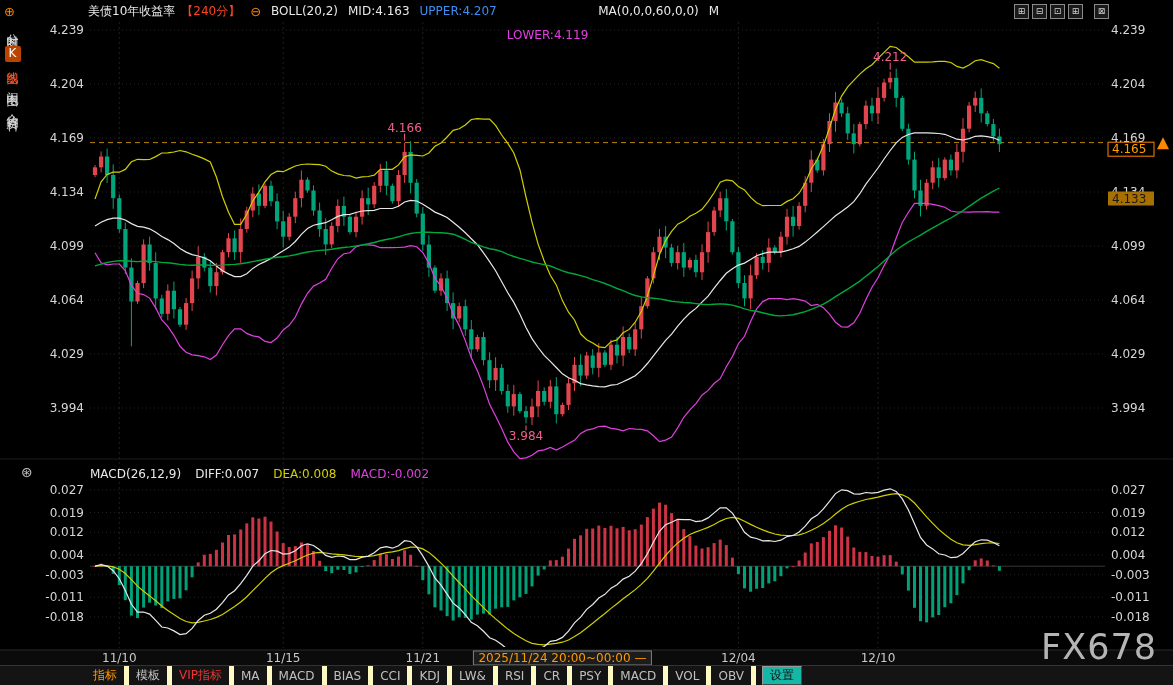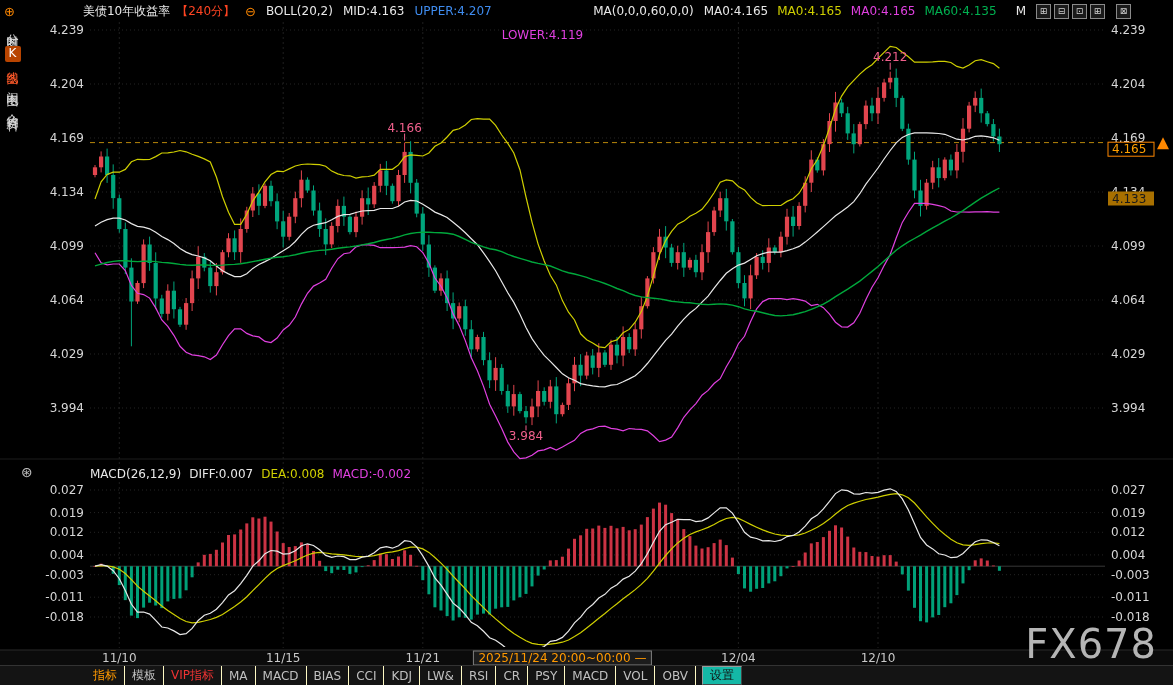--- a/index.html
+++ b/index.html
@@ -23,54 +23,53 @@
   .sidebar{position:absolute;top:24px;left:0;width:24px;bottom:60px;display:flex;
            flex-direction:column;align-items:center;gap:16px;z-index:3;}
   .side-item{writing-mode:vertical-rl;text-orientation:upright;font-size:12px;color:#d8d8d8;
              letter-spacing:2px;cursor:pointer;}
   .side-item.active{color:#ff5a2a;}
   .side-item.active .kbox{background:#b84400;color:#fff;border-radius:2px;padding:0 1px;}
   
   #chart{position:absolute;left:0;top:0;z-index:1;}
   #chart text{font-family:"DejaVu Sans","Liberation Sans",sans-serif;font-size:12px;}
   
-  .macd-legend{position:absolute;top:467px;left:90px;display:flex;gap:8px;z-index:3;}
+  .macd-legend{position:absolute;top:467px;left:90px;display:flex;gap:14px;z-index:3;}
   .lg-w{color:#e8e8e8;} .lg-y{color:#cfcf00;} .lg-m{color:#e040e0;}
   .macd-gear{position:absolute;top:464px;left:21px;color:#c0c0c0;font-size:14px;z-index:3;cursor:pointer;}
   
   .period-chip{position:absolute;left:28px;top:651px;color:#ff8800;font-weight:bold;z-index:3;cursor:pointer;margin-top:12px;}
   .period-chip .up{font-size:10px;}
   
   .footer{position:absolute;left:0;right:0;bottom:0;height:19px;background:#141414;
           border-top:1px solid #333;display:flex;align-items:stretch;padding-left:86px;z-index:3;}
-  .ftab{padding:1px 7px;color:#c0c0c0;border-right:1px solid #fef9c3;display:flex;
+  .ftab{padding:1px 7px;color:#c0c0c0;border-right:5px solid #fef9c3;display:flex;
         align-items:center;cursor:pointer;}
   .ftab.accent{color:#ff9900;}
   .ftab.red{color:#ee3333;}
   .ftab.button{background:#14b8a6;color:#111;margin-left:6px;border:1px outset #999;}
   
-  .watermark{position:absolute;right:16px;bottom:18px;font-size:40px;color:#b5b5b5;
+  .watermark{position:absolute;right:16px;bottom:18px;font-size:35px;color:#b5b5b5;
              letter-spacing:1px;z-index:4;}
 </style>
 </head>
 <body>
 
 <div class="app">
 
   <div class="topbar">
     <span class="app-icon">⊕</span>
     <span class="t-title">美债10年收益率</span>
     <span class="t-period">【240分】</span>
     <span class="t-collapse">⊖</span>
     <span class="t-w">BOLL(20,2)</span>
     <span class="t-w">MID:4.163</span>
     <span class="t-upper">UPPER:4.207</span>
     <span class="t-lower">LOWER:4.119</span>
     <span class="t-w">MA(0,0,0,60,0,0)</span>
-    <span id="maVals"><span style="color: rgb(232, 232, 232);">MA0:4.165</span><span style="color: rgb(207, 207, 0);">MA0:4.165</span><span style="color: rgb(224, 64, 224);">MA0:4.165</span><span style="color: rgb(0, 176, 80);">MA60:4.135</span></span>
     <span class="t-w">M</span>
     <div class="win-icons" id="winIcons">
         <span class="wicon">⊞</span>
         <span class="wicon">⊟</span>
         <span class="wicon">⊡</span>
         <span class="wicon">⊞</span>
         <span class="wicon" style="margin-left: 8px;">⊠</span>
       </div>
   </div>
 

